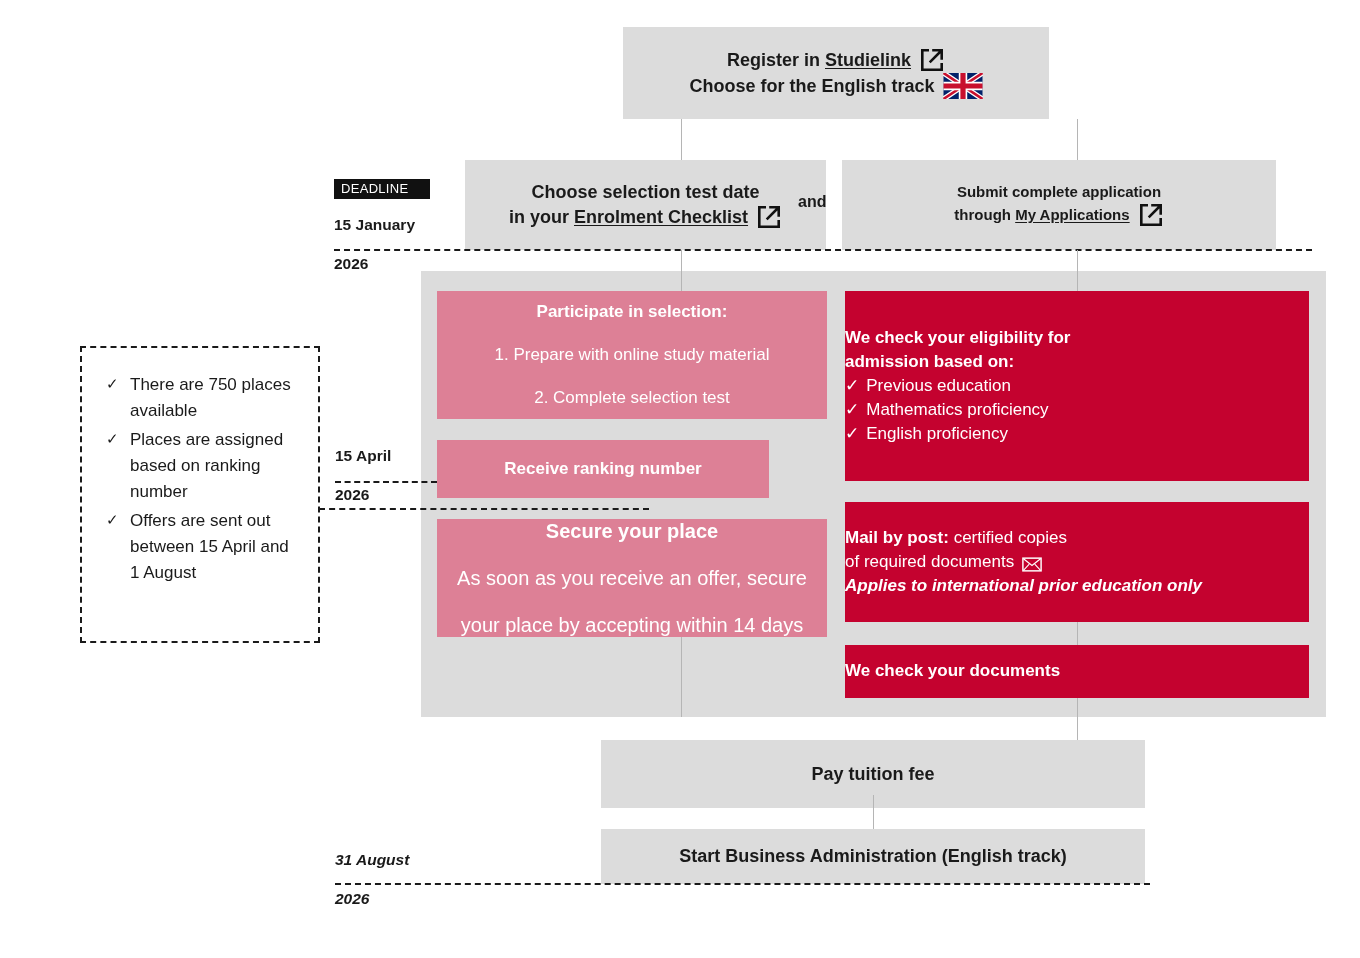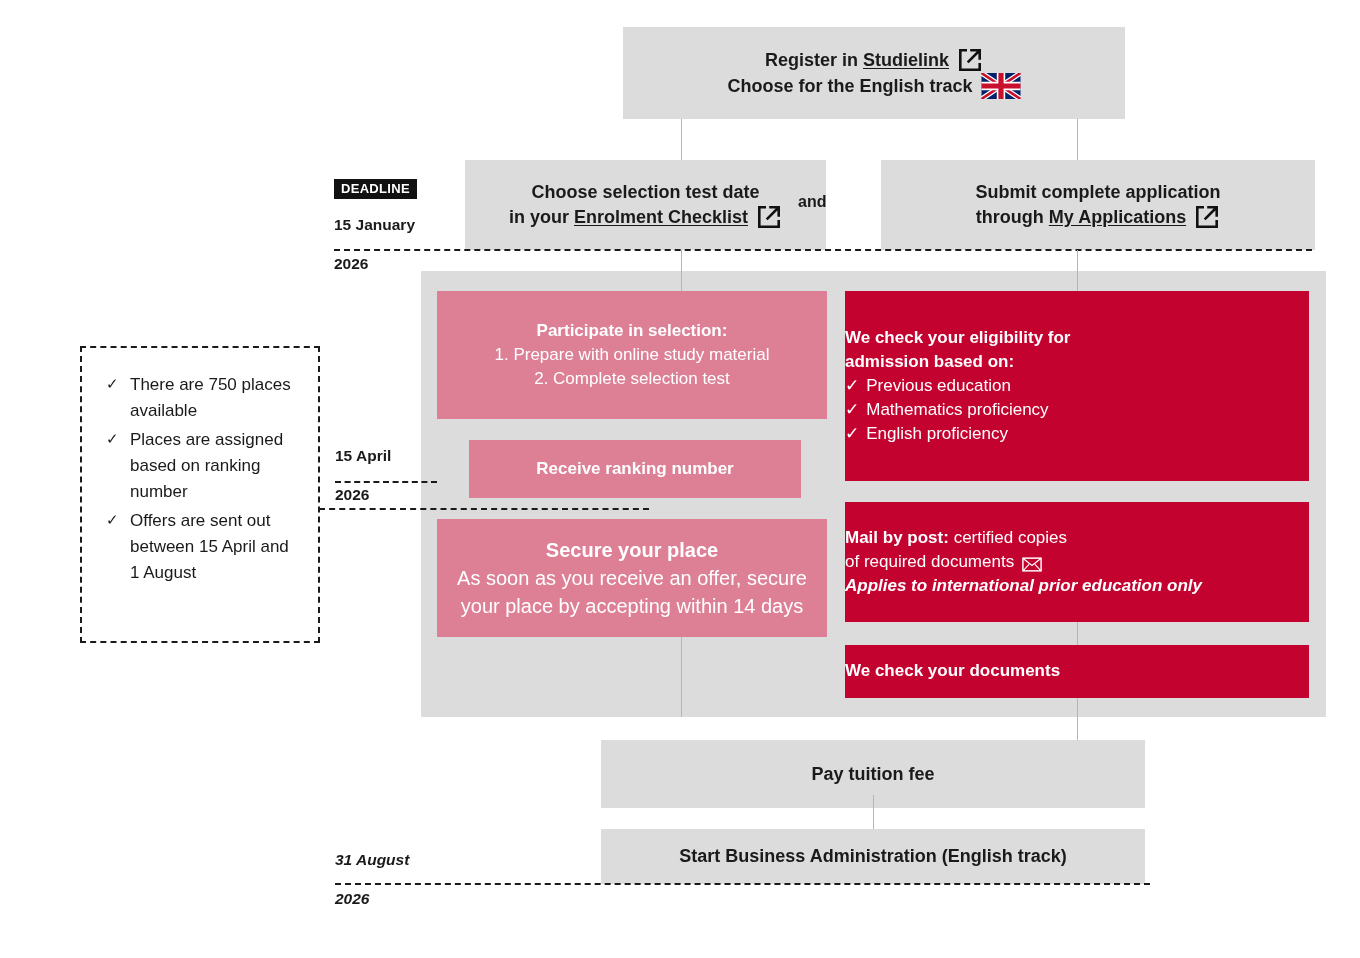--- a/index.html
+++ b/index.html
@@ -36,20 +36,21 @@
   }
   .pink-box {
     background: #dd8096;
     display: flex;
     flex-direction: column;
     align-items: center;
     justify-content: center;
     text-align: center;
     color: #ffffff;
     line-height: 1.4;
+    gap: 19px;
   }
   .red-box {
     background: #c4022f;
     display: flex;
     flex-direction: column;
     align-items: flex-start;
     justify-content: center;
     text-align: center;
     color: #ffffff;
     line-height: 1.42;
@@ -66,23 +67,23 @@
   .dashline {
     border-top: 2px dashed #1a1a1a;
     height: 0;
   }
 
   
   .deadline-badge {
     background: #111111;
     color: #ffffff;
     font-size: 13px;
-    font-weight: bold;
+    font-weight: normal;
     letter-spacing: 0.3px;
-    padding: 2px 7px 3px 7px;
+    padding: 2px 22px 3px 7px;
     display: inline-block;
   }
   .date-label {
     font-size: 15.5px;
     font-weight: bold;
     color: #1a1a1a;
     line-height: 1.75;
     white-space: nowrap;
     margin-top: 12px;
   }
@@ -138,21 +139,21 @@
     justify-content: center;
     gap: 7px;
     white-space: nowrap;
   }
 </style>
 </head>
 <body>
 
 <div id="canvas">
 
-  <div class="abs grey-box" style="left:623px; top:27px; width:502px; height:92px; font-size:18px;">
+  <div class="abs grey-box" style="left:623px; top:27px; width:426px; height:92px; font-size:18px;">
     <div class="line-row">
       <span>
         <span class="bold">Register in </span><span class="bold u">Studielink</span>
       </span>
       <span class="ext-icon">
         <svg viewBox="0 0 26 26" width="26" height="26" aria-hidden="true">
           <path d="M2 2 H10 V4.6 H4.6 V21.4 H21.4 V16 H24 V24 H2 Z" fill="#111"></path>
           <path d="M13.2 2 H24 V12.8 H21.4 V6.5 L11.6 16.3 L9.8 14.5 L19.6 4.6 H13.2 Z" fill="#111"></path>
         </svg>
       </span>
@@ -194,21 +195,21 @@
           <path d="M13.2 2 H24 V12.8 H21.4 V6.5 L11.6 16.3 L9.8 14.5 L19.6 4.6 H13.2 Z" fill="#111"></path>
         </svg>
       </span>
     </div>
   </div>
 
   <div class="abs" style="left:798px; top:193px; width:76px; text-align:left; font-size:16px; font-weight:bold;">
     <span>and</span>
   </div>
 
-  <div class="abs grey-box" style="left:881px; top:160px; width:434px; height:90px; font-size:18px;">
+  <div class="abs grey-box" style="left:842px; top:160px; width:434px; height:90px; font-size:15px;">
     <div class="line-row">
       <span class="bold">Submit complete application</span>
     </div>
     <div class="line-row">
       <span>
         <span class="bold">through </span><span class="bold u">My Applications</span>
       </span>
       <span class="ext-icon">
         <svg viewBox="0 0 26 26" width="26" height="26" aria-hidden="true">
           <path d="M2 2 H10 V4.6 H4.6 V21.4 H21.4 V16 H24 V24 H2 Z" fill="#111"></path>
@@ -227,21 +228,21 @@
 
   <div class="abs vline" style="left:681px; top:271px; width:1px; height:21px;"></div>
   <div class="abs vline" style="left:1077px; top:271px; width:1px; height:21px;"></div>
 
   <div class="abs pink-box" style="left:437px; top:291px; width:390px; height:128px; font-size:17px;">
     <div class="bold">Participate in selection:</div>
     <div>1. Prepare with online study material</div>
     <div>2. Complete selection test</div>
   </div>
 
-  <div class="abs pink-box" style="left:437px; top:440px; width:332px; height:58px; font-size:17px;margin-left:32px;">
+  <div class="abs pink-box" style="left:437px; top:440px; width:332px; height:58px; font-size:17px;">
     <div class="bold">Receive ranking number</div>
   </div>
 
   <div class="abs pink-box" style="left:437px; top:519px; width:390px; height:118px; font-size:20px;">
     <div class="bold">Secure your place</div>
     <div>As soon as you receive an offer, secure</div>
     <div>your place by accepting within 14 days</div>
   </div>
 
   <div class="abs red-box" style="left:845px; top:291px; width:464px; height:190px; font-size:17px;">

